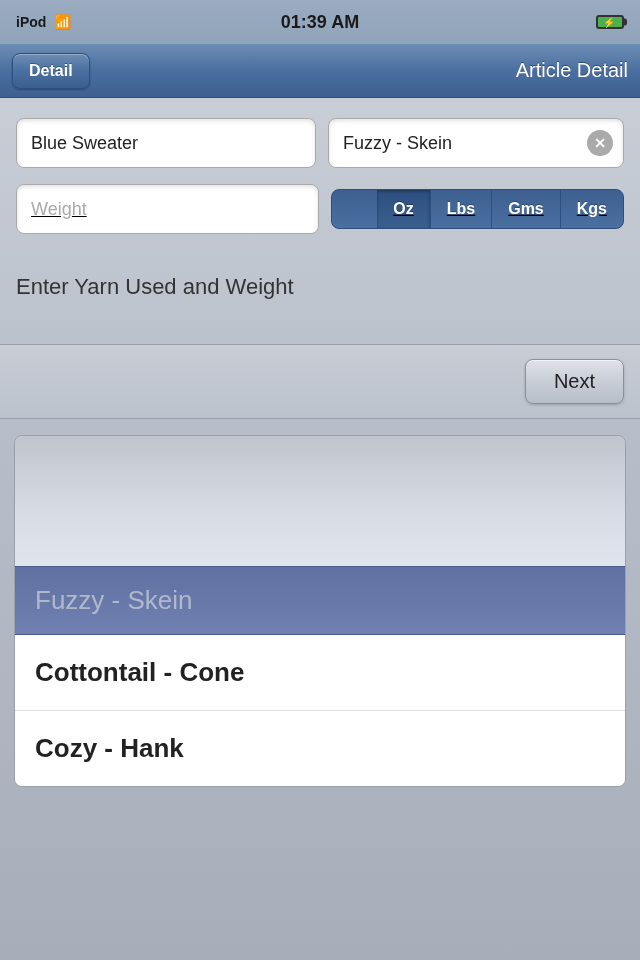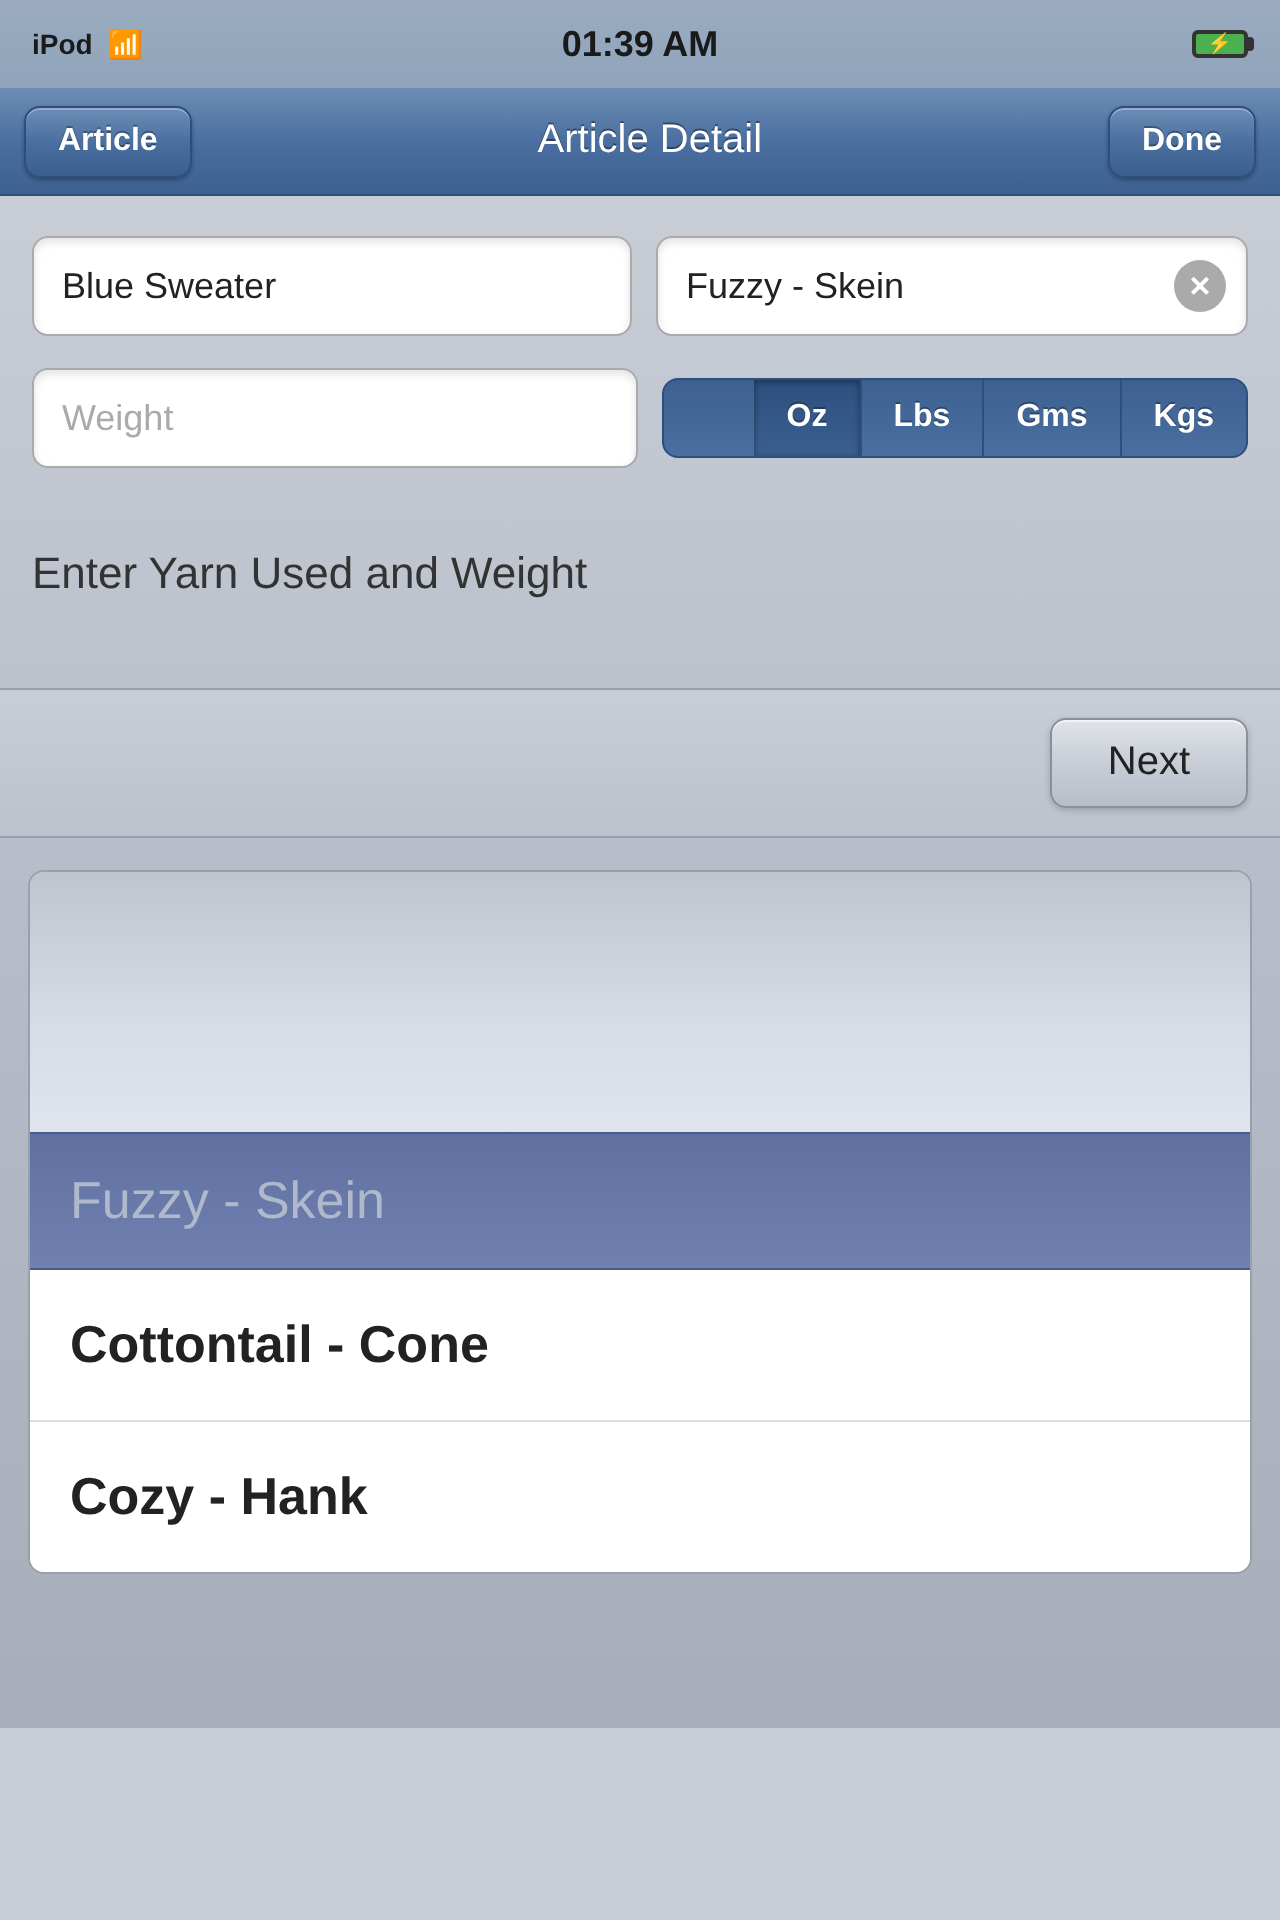--- a/index.html
+++ b/index.html
@@ -162,20 +162,21 @@
       cursor: pointer;
       flex-shrink: 0;
     }
 
     
     .input-row-2 {
       display: flex;
       gap: 12px;
       margin-bottom: 20px;
       align-items: center;
+      text-decoration: underline;
     }
 
     
     .segment-control {
       display: flex;
       background: linear-gradient(180deg, #3d6090 0%, #4a6fa0 100%);
       border: 1px solid #2d4f80;
       border-radius: 8px;
       overflow: hidden;
       height: 40px;
@@ -276,44 +277,43 @@
       color: #222;
       font-weight: 600;
     }
     .picker-item:last-child {
       border-bottom: none;
     }
 
     .page-wrapper {
       display: flex;
       flex-direction: column;
-      height: 864px;
+      height: 960px;
       border-radius: 27px;
     }
   </style>
 </head>
 <body>
 
 <div class="page-wrapper">
 
   <div class="status-bar">
     <div class="status-left">
       <span>iPod</span>
       <span class="wifi-icon">📶</span>
     </div>
     <div class="status-time">01:39 AM</div>
     <div class="status-right">
       <div class="battery-icon charging"></div>
     </div>
   </div>
 
   <div class="nav-bar">
-    <button class="nav-button">Article</button>
+    <button class="nav-button">Detail</button>
     <span class="nav-title">Article Detail</span>
-    <button class="nav-button">Done</button>
   </div>
 
   <div class="main-content">
 
     <div class="input-row">
       <input class="text-input" type="text" value="Blue Sweater" placeholder="Article Name" style="">
 
       <div class="yarn-selector">
         <span>Fuzzy - Skein</span>
         <div class="clear-btn">✕</div>

